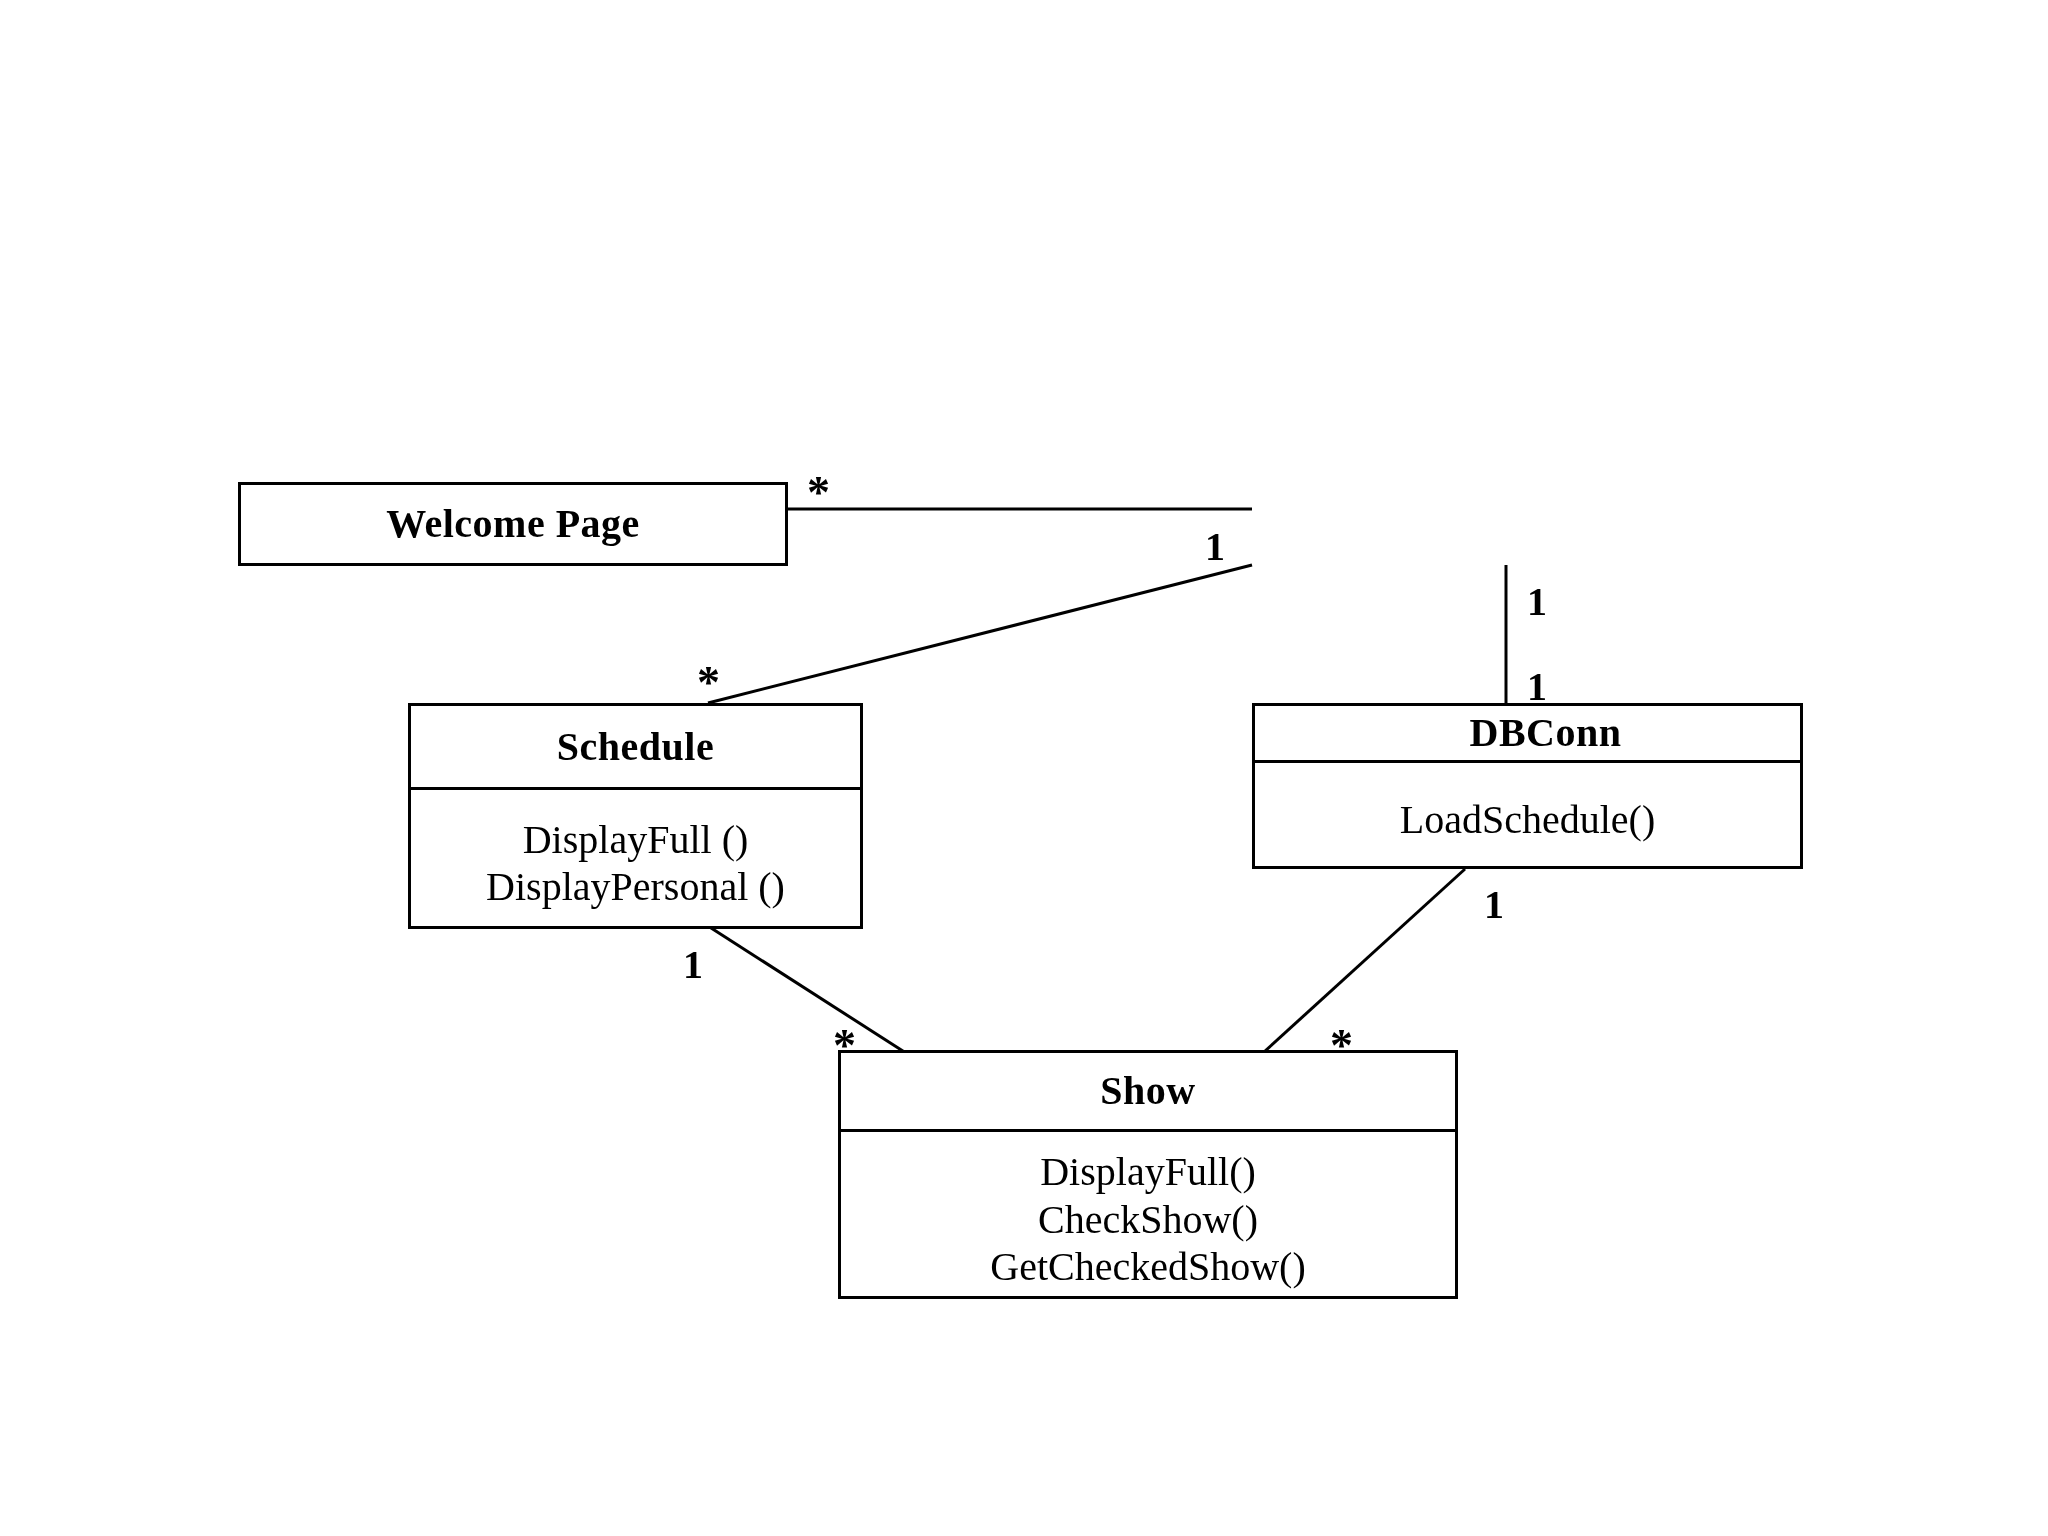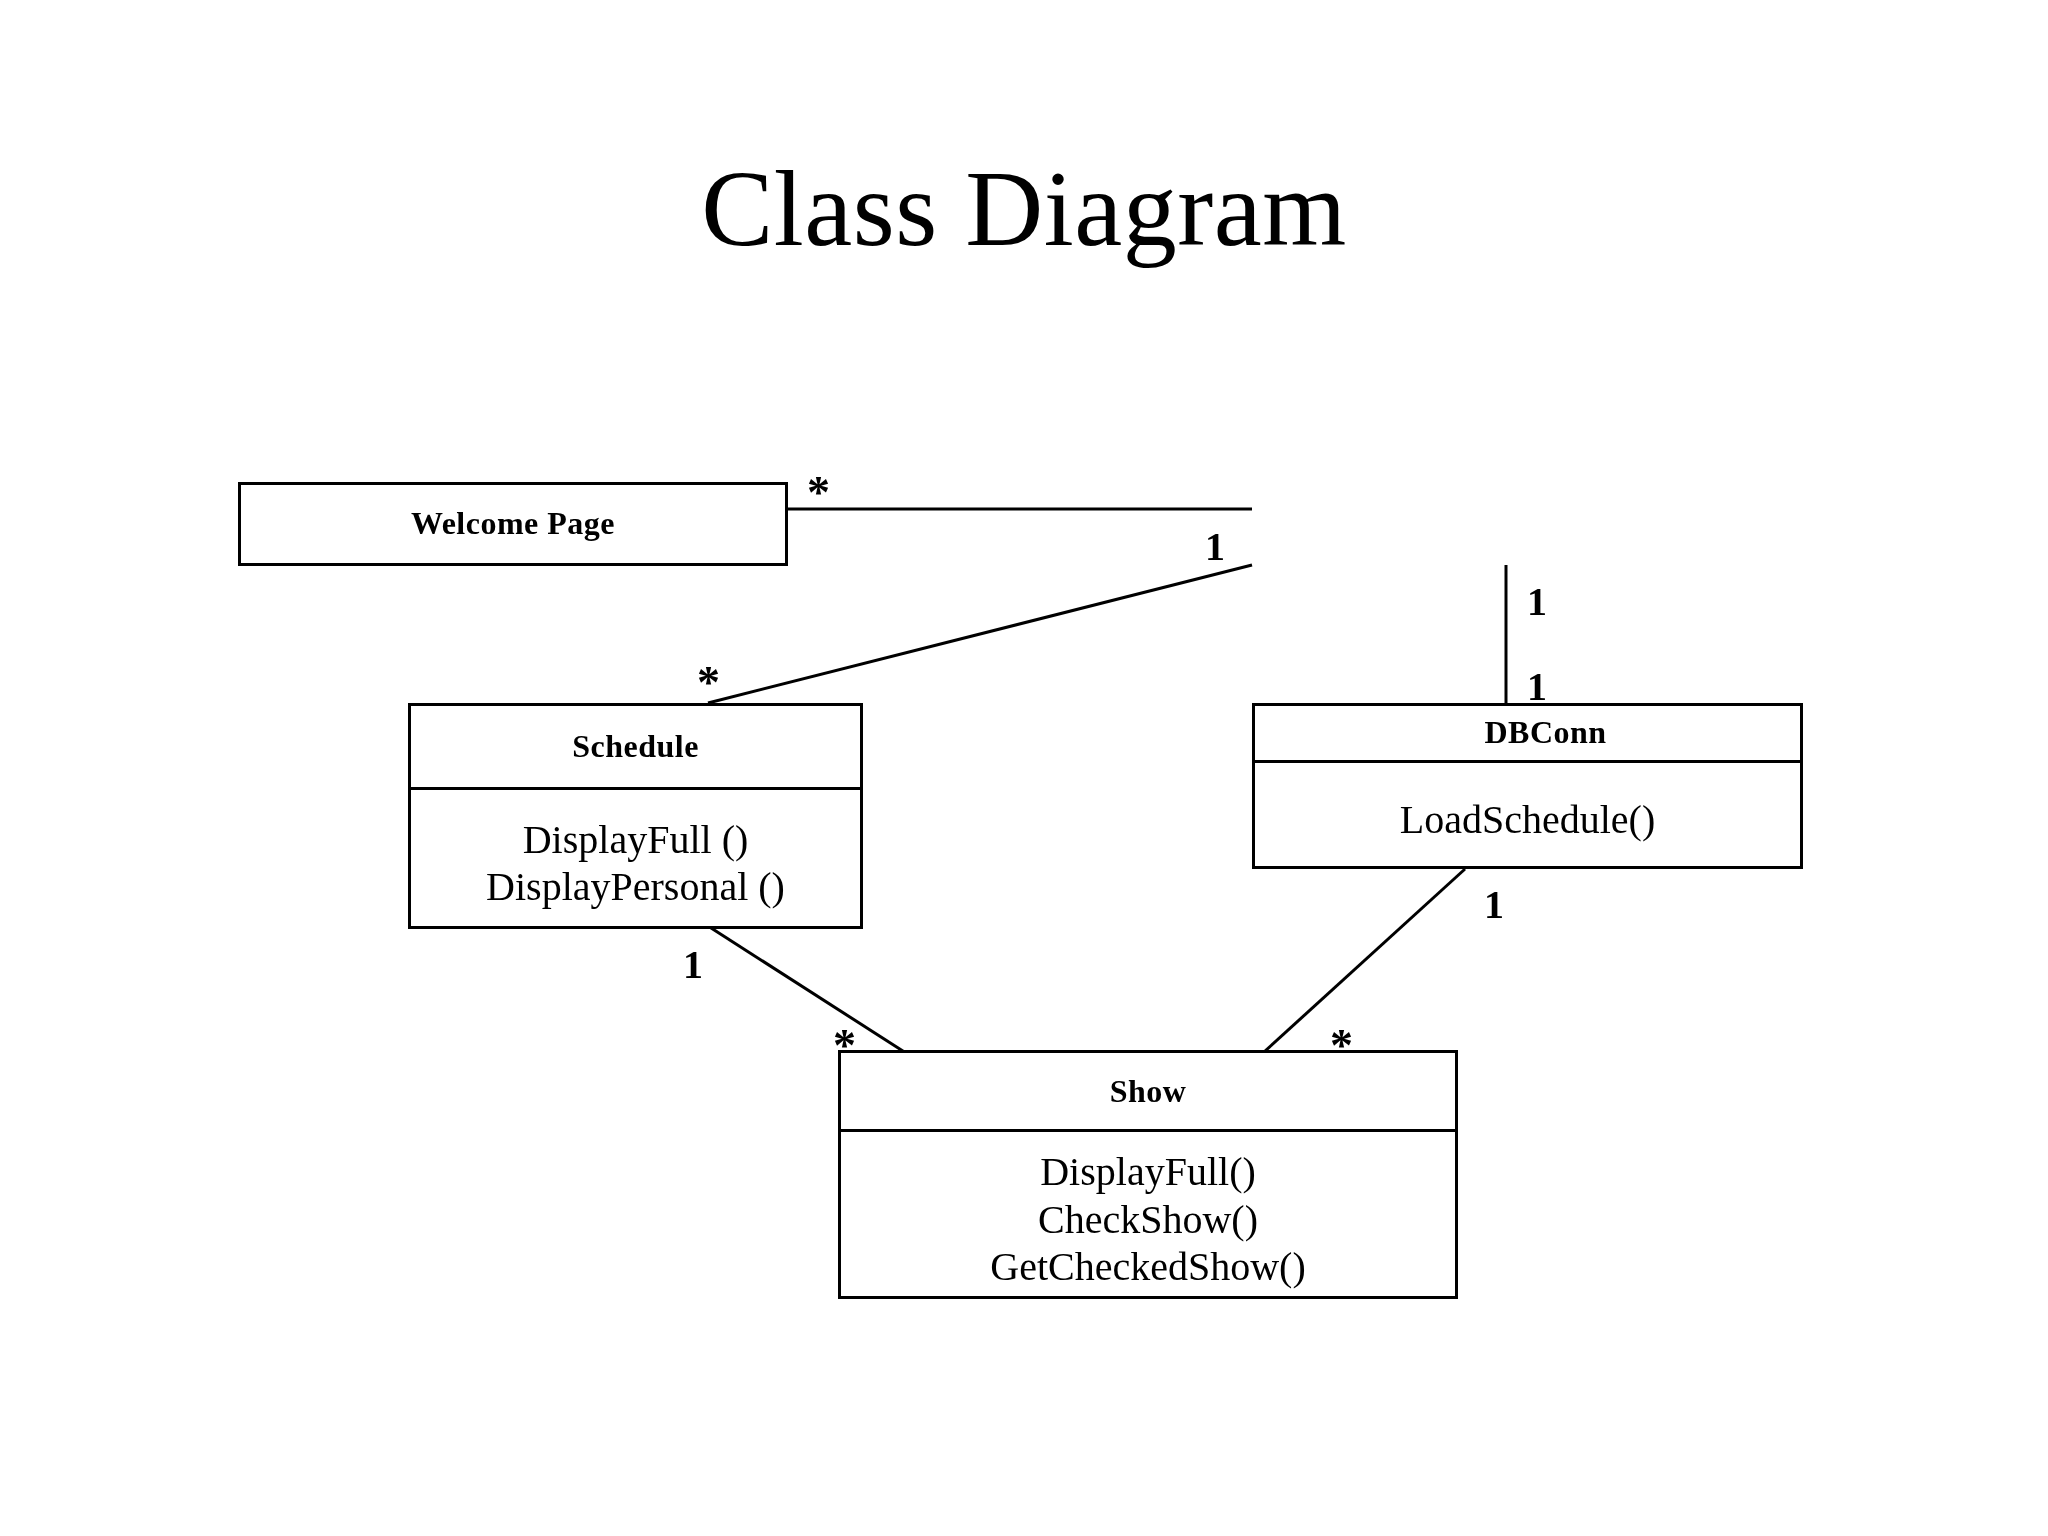--- a/index.html
+++ b/index.html
@@ -57,21 +57,21 @@
     background: #ffffff;
     display: flex;
     flex-direction: column;
   }
   .uml-name {
     box-sizing: border-box;
     display: flex;
     align-items: center;
     justify-content: center;
     text-align: center;
-    font-size: 32px;
+    font-size: 40px;
     font-weight: 700;
     letter-spacing: 0.5px;
     line-height: 1.1;
     padding: 0 10px;
     white-space: nowrap;
   }
   .uml-class.has-members .uml-name {
     border-bottom: 3px solid #000000;
   }
   .uml-members {
@@ -123,21 +123,20 @@
   #mult-sch-one  { left: 683px;  top: 945px;  }
   #mult-show-l   { left: 833px;  top: 1023px; }
   #mult-show-r   { left: 1330px; top: 1023px; }
   #mult-db-one   { left: 1484px; top: 885px;  }
 </style>
 </head>
 <body>
 
 <div id="stage">
 
-  <div class="page-title">Class Diagram</div>
 
   <svg id="links" viewBox="0 0 2048 1536" width="2048" height="1536" xmlns="http://www.w3.org/2000/svg">
       WebServer  (horizontal) --&gt;
     <line x1="788" y1="509" x2="1252" y2="509"></line>
       WebServer  (diagonal) --&gt;
     <line x1="708" y1="703" x2="1252" y2="565"></line>
       DBConn  (vertical) --&gt;
     <line x1="1506" y1="565" x2="1506" y2="703"></line>
       Show  (diagonal) --&gt;
     <line x1="708" y1="926" x2="920" y2="1062"></line>

